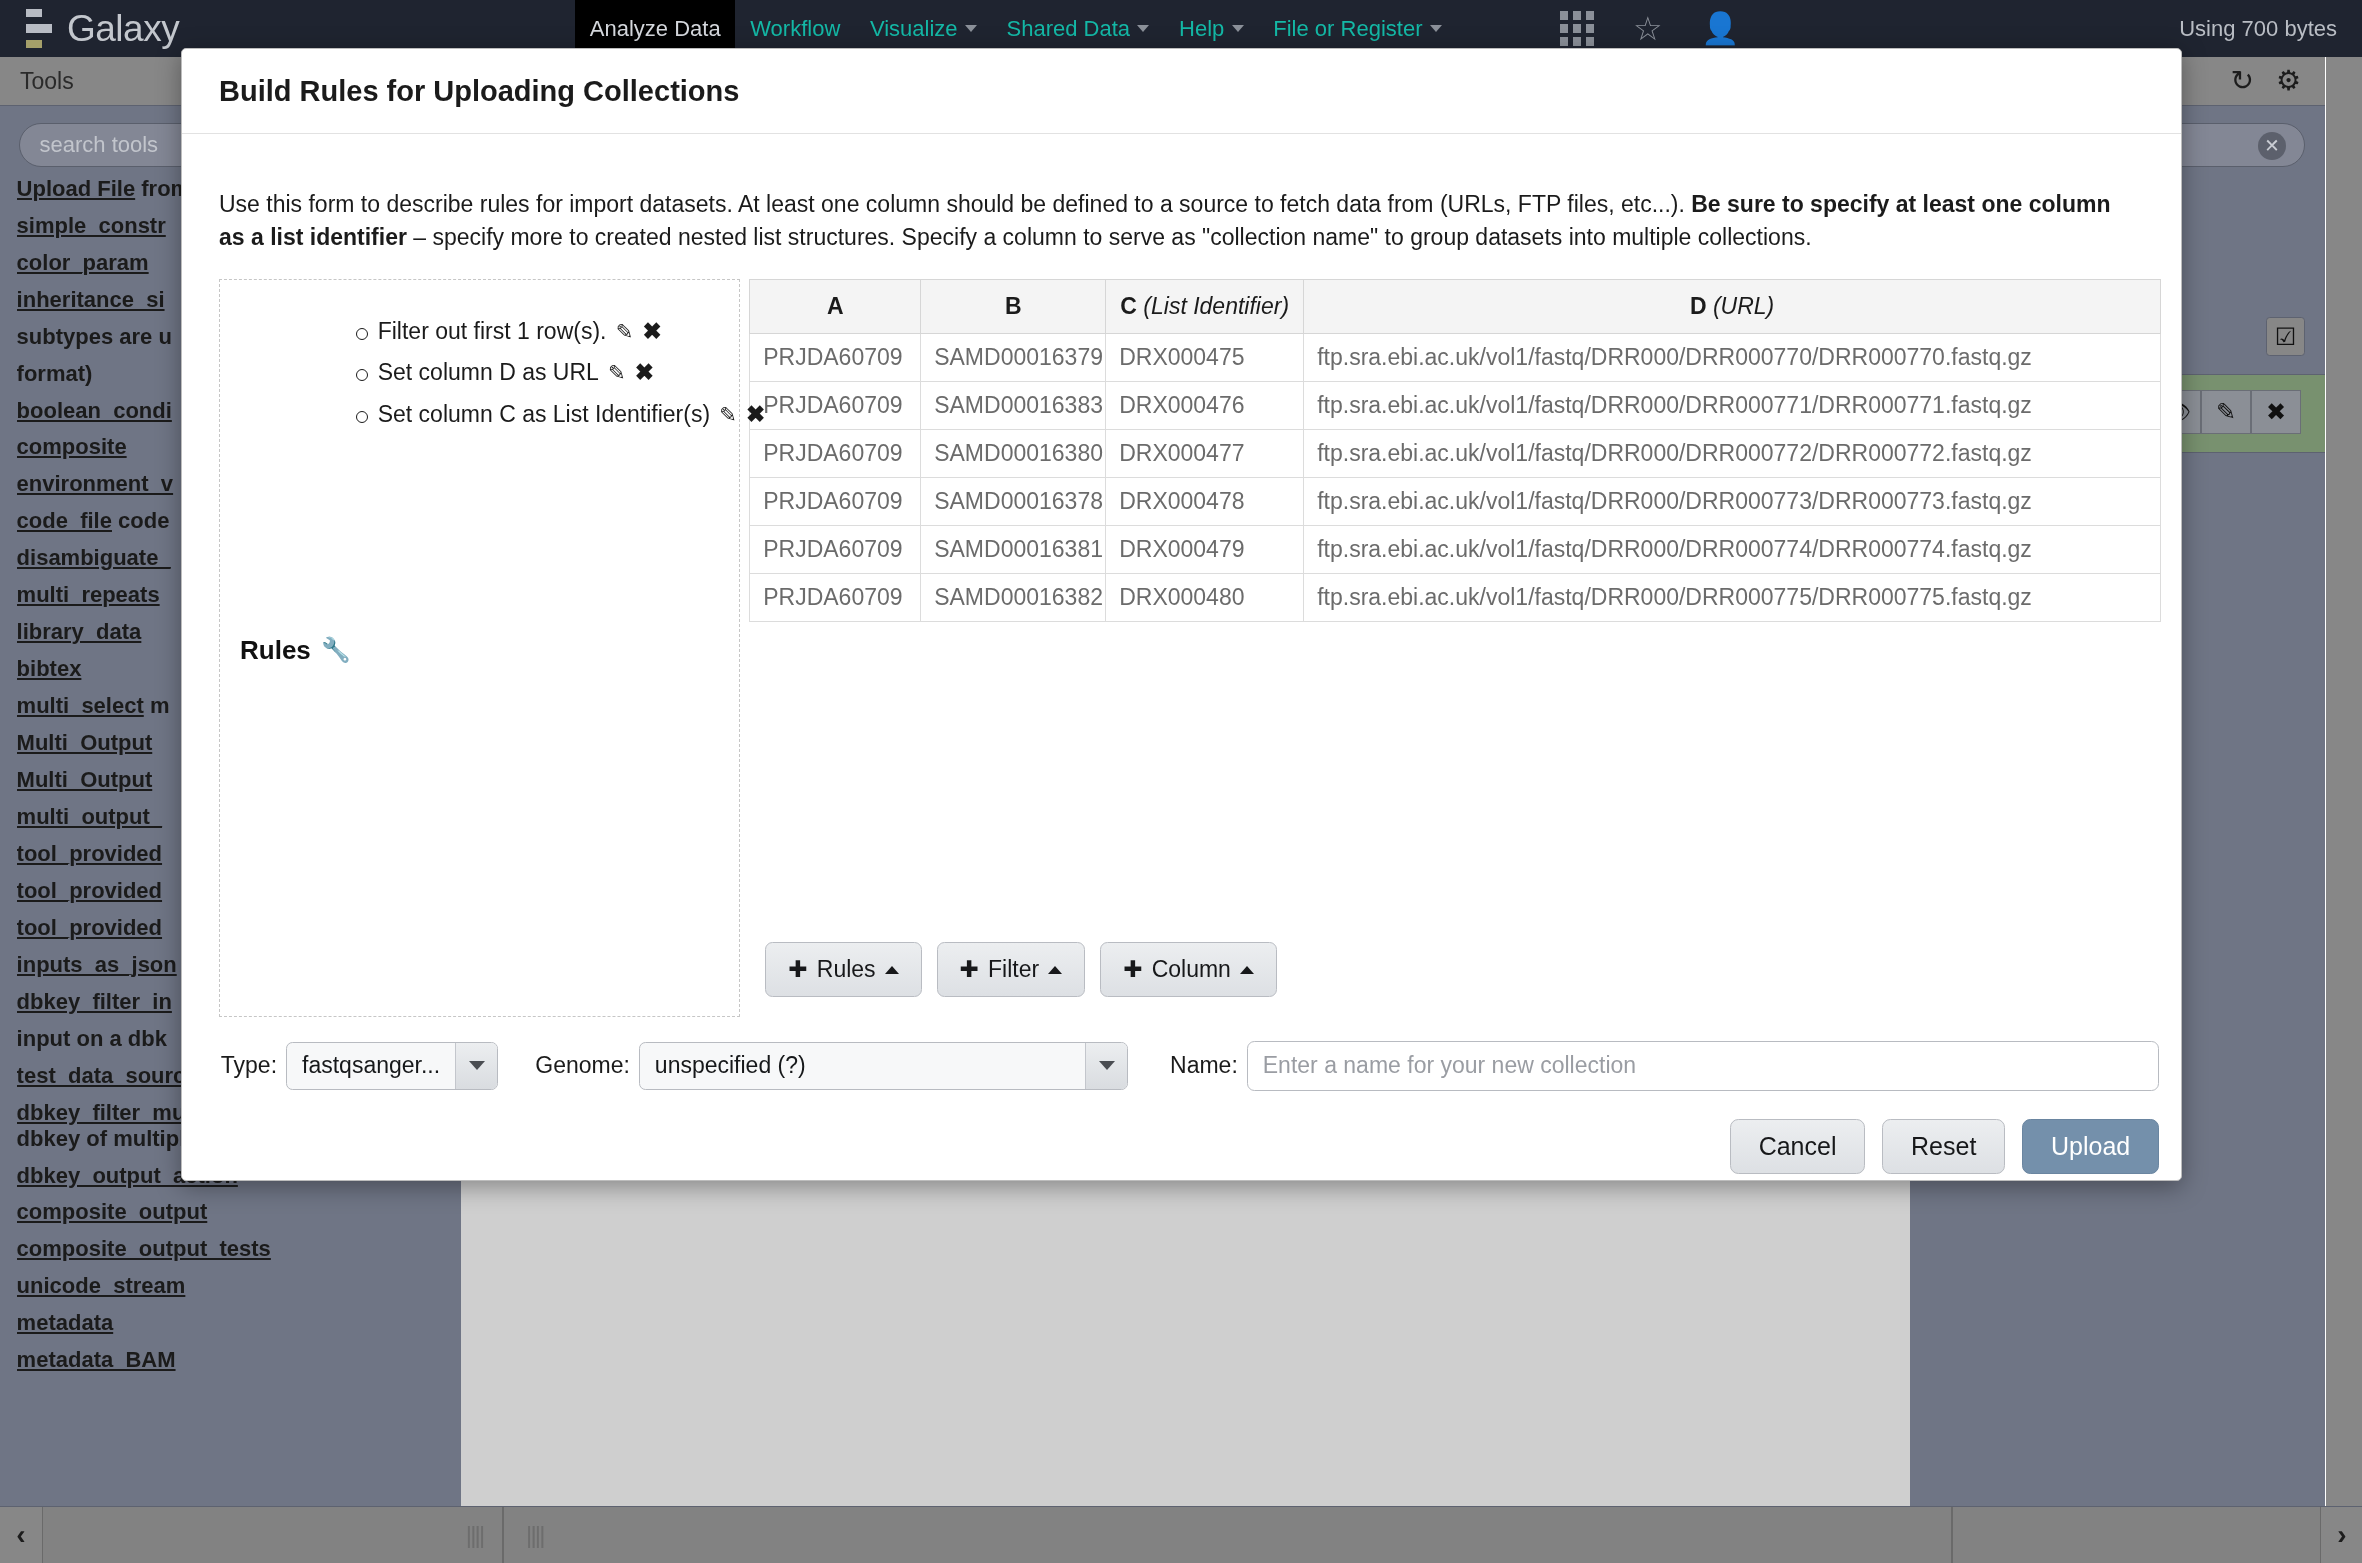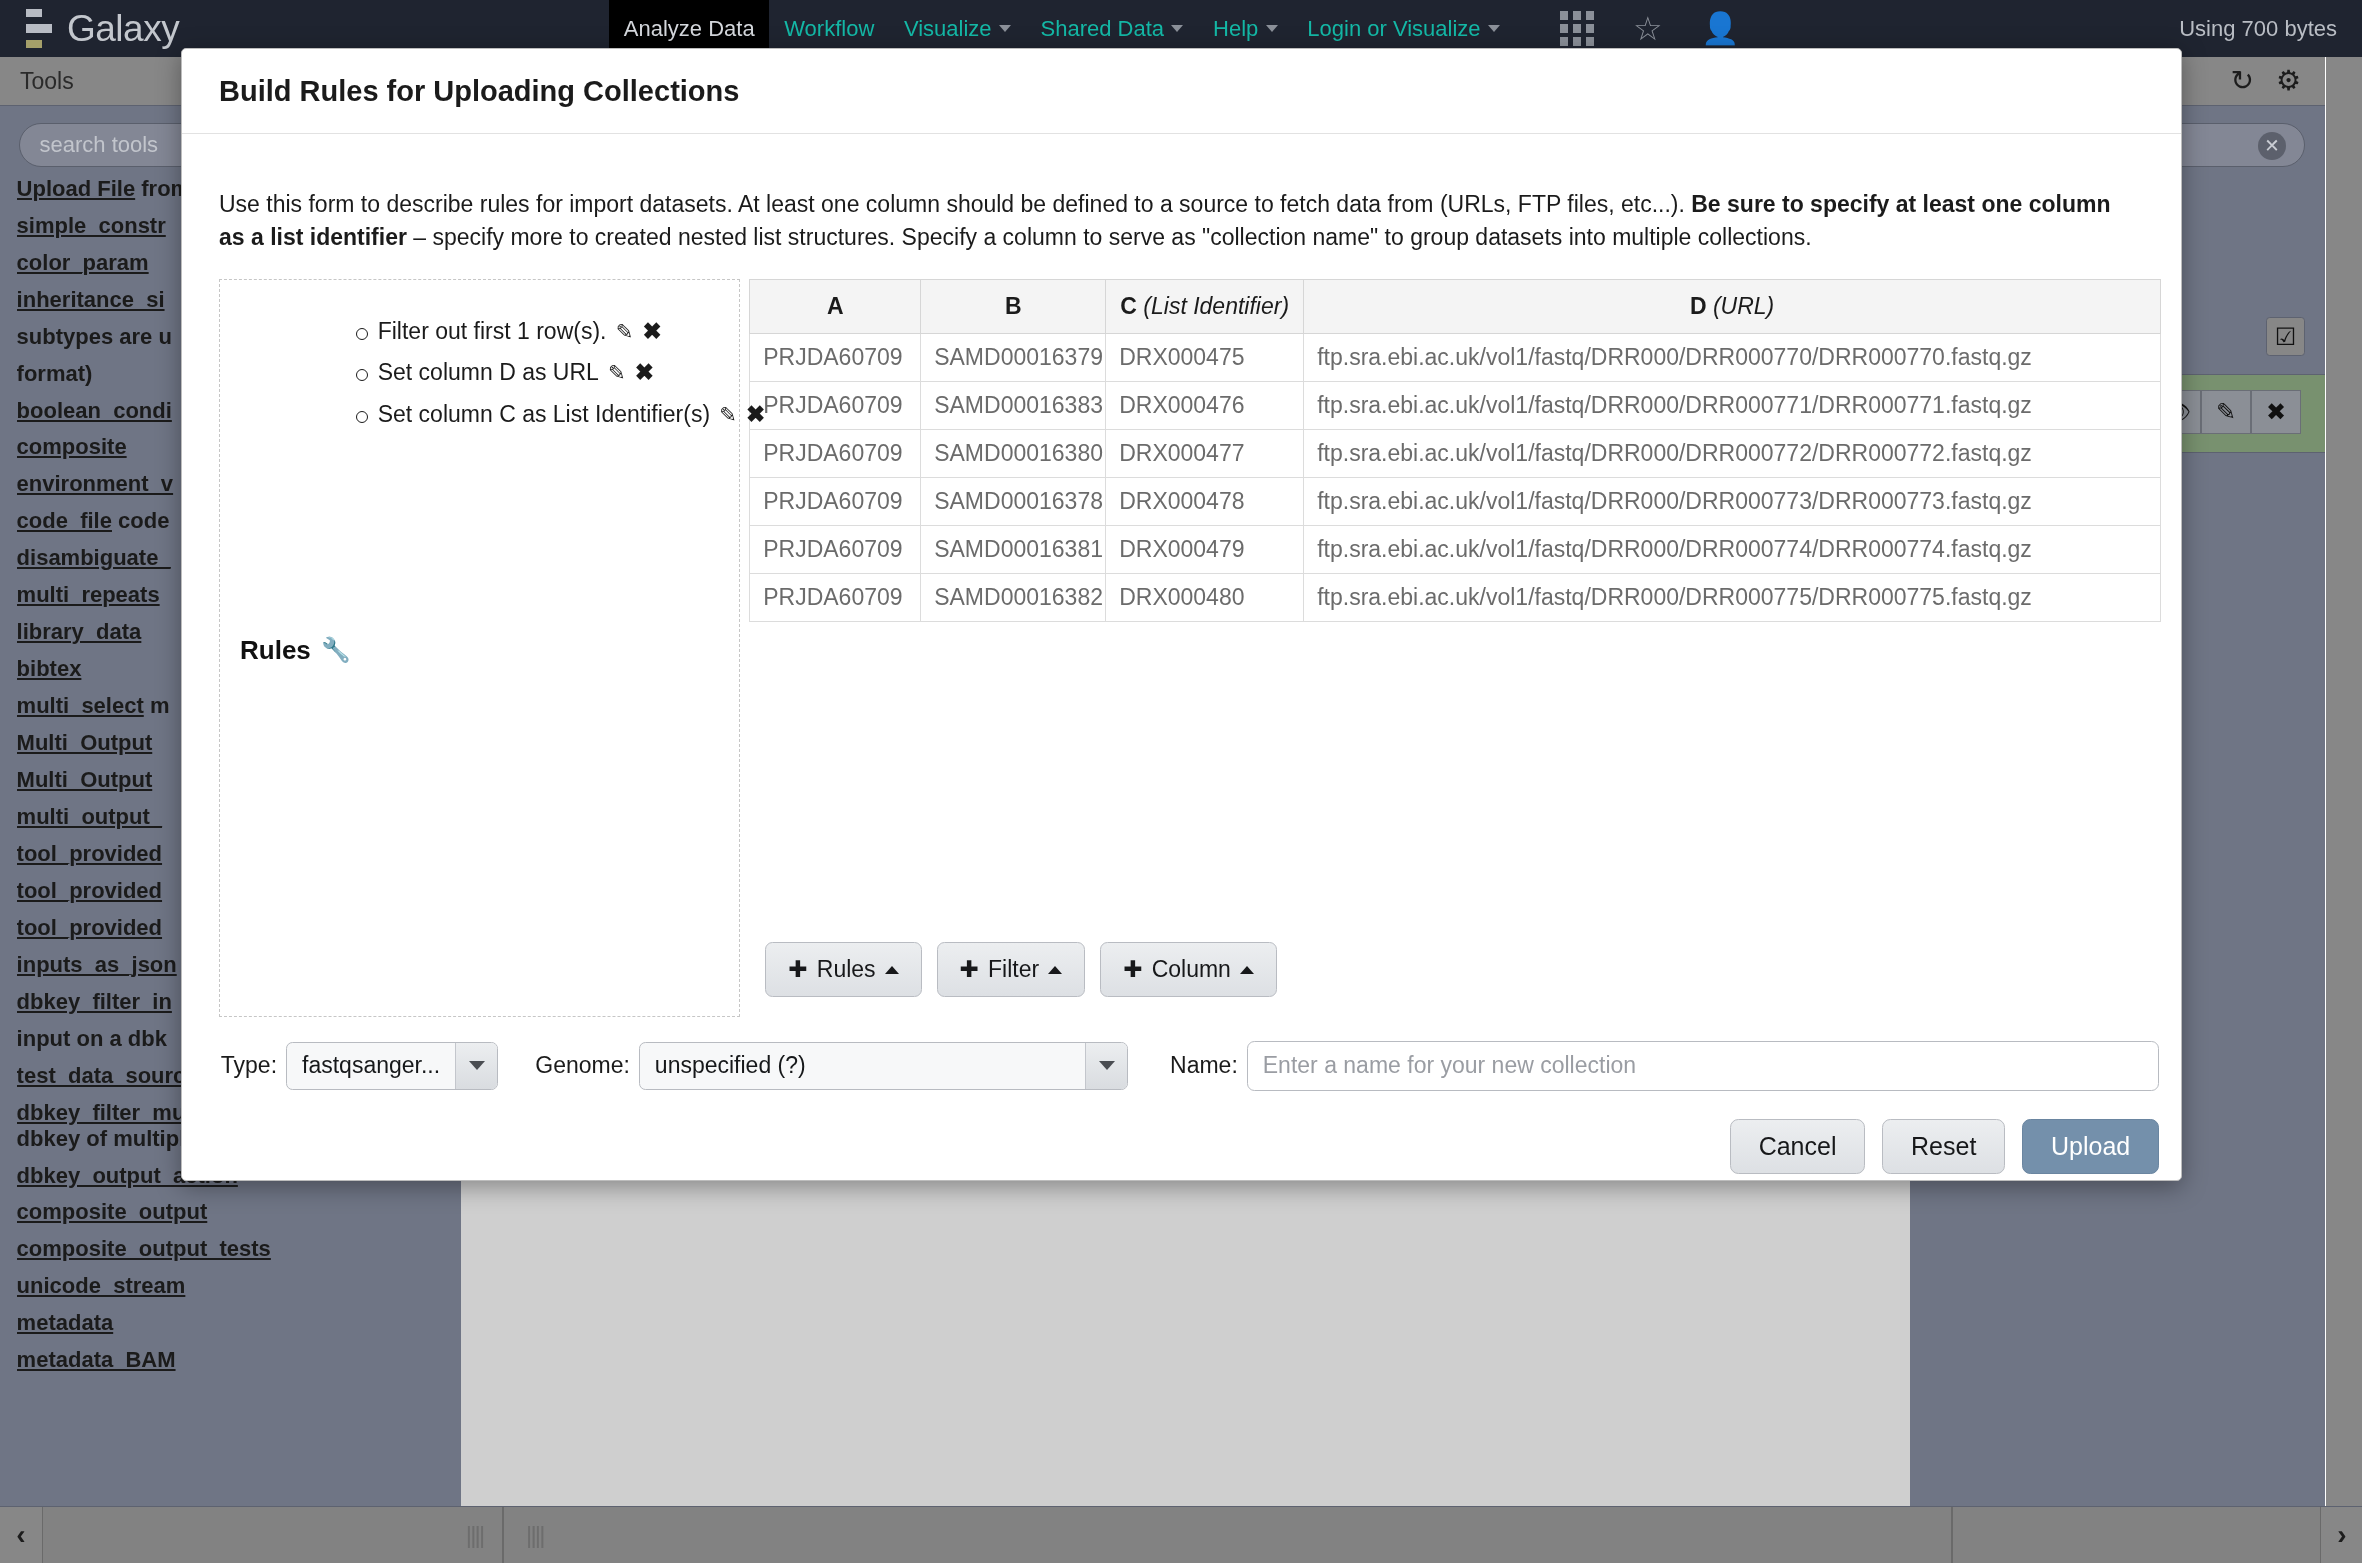--- a/index.html
+++ b/index.html
@@ -31,21 +31,21 @@
   }
   .brand-mark i { display: block; height: 8.3px; background: #b8bcc4; }
   .brand-mark i.a { width: 15.7px; margin-left: 0; }
   .brand-mark i.b { width: 26px; }
   .brand-mark i.c { width: 15.7px; background: #a5a06a; }
   #brand-text {
     color: #c3c7cd; font-size: 37px; font-weight: normal;
     letter-spacing: -0.5px; line-height: 1;
   }
   #main-nav {
-    position: absolute; left: 609px; top: 0;
+    position: absolute; left: 575px; top: 0;
     height: 57px; display: flex; align-items: stretch;
   }
   .nav-item {
     display: flex; align-items: center;
     padding: 0 14.8px;
     color: #14b8a6; font-size: 22px;
     white-space: nowrap; cursor: pointer;
   }
   .nav-item.active { background: #000000; color: #d5d8dd; }
   .caret-d {
@@ -411,21 +411,21 @@
       </div>
     <div class="nav-item">
         <span>Shared Data</span>
         <span class="caret-d"></span>
       </div>
     <div class="nav-item">
         <span>Help</span>
         <span class="caret-d"></span>
       </div>
     <div class="nav-item">
-        <span>Login or Visualize</span>
+        <span>File or Register</span>
         <span class="caret-d"></span>
       </div>
   </nav>
 
   <div id="nav-icons">
     <span class="grid-icon">
         <b></b>
         <b></b>
         <b></b>
         <b></b>

